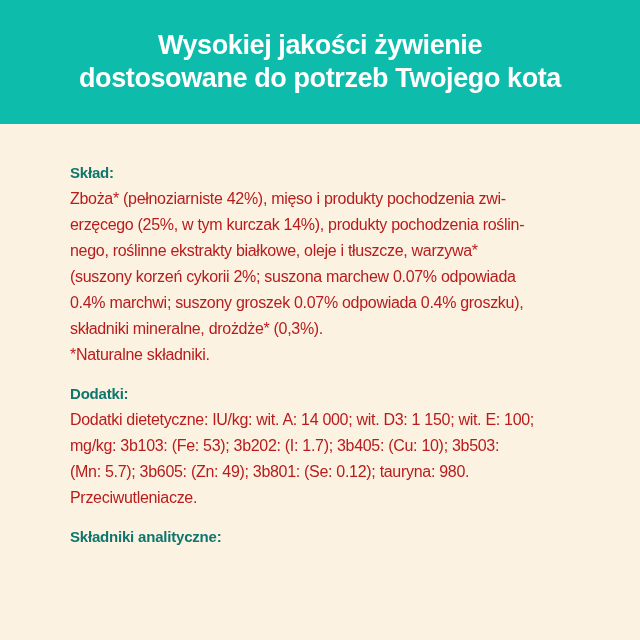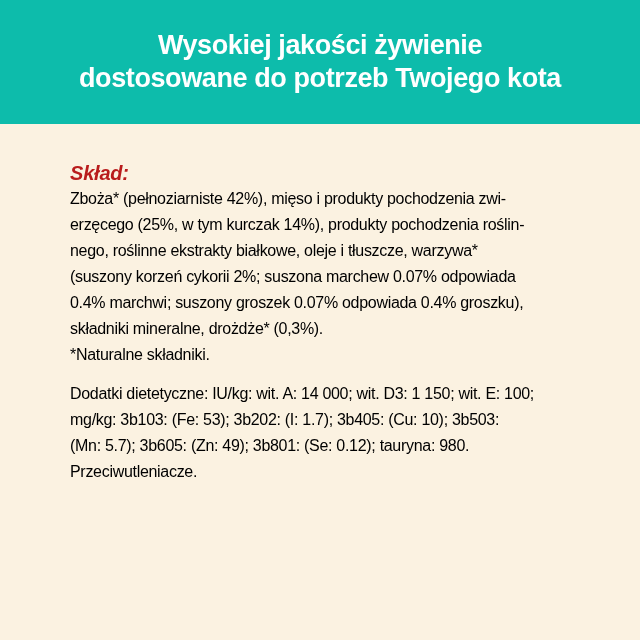--- a/index.html
+++ b/index.html
@@ -40,30 +40,29 @@
   .content {
     flex: 1 1 auto;
     padding: 36px 44px 0 70px;
     background: #fbf2e1;
   }
   .section {
     margin: 0 0 13px 0;
   }
   .section h2 {
     margin: 0;
-    color: #b91c1c;
-    font-size: 20px;
+    color: #0f766e;
+    font-size: 15px;
     line-height: 26px;
     font-weight: 700;
     letter-spacing: -0.2px;
-    font-style: italic;
   }
   .section p {
     margin: 0;
-    color: #000000;
+    color: #b91c1c;
     font-size: 16px;
     line-height: 26px;
     letter-spacing: -0.3px;
     white-space: pre-line;
   }
 </style>
 </head>
 <body>
 
 <div class="page">
@@ -80,23 +79,25 @@
       <p>Zboża* (pełnoziarniste 42%), mięso i produkty pochodzenia zwi-
 erzęcego (25%, w tym kurczak 14%), produkty pochodzenia roślin-
 nego, roślinne ekstrakty białkowe, oleje i tłuszcze, warzywa*
 (suszony korzeń cykorii 2%; suszona marchew 0.07% odpowiada
 0.4% marchwi; suszony groszek 0.07% odpowiada 0.4% groszku),
 składniki mineralne, drożdże* (0,3%).
 *Naturalne składniki.</p>
     </section>
 
     <section class="section">
+      <h2>Dodatki:</h2>
       <p>Dodatki dietetyczne: IU/kg: wit. A: 14 000; wit. D3: 1 150; wit. E: 100;
 mg/kg: 3b103: (Fe: 53); 3b202: (I: 1.7); 3b405: (Cu: 10); 3b503:
 (Mn: 5.7); 3b605: (Zn: 49); 3b801: (Se: 0.12); tauryna: 980.
 Przeciwutleniacze.</p>
     </section>
 
     <section class="section">
+      <h2>Składniki analityczne:</h2>
     </section>
 
   </main>
 </div>
 
 </body></html>

